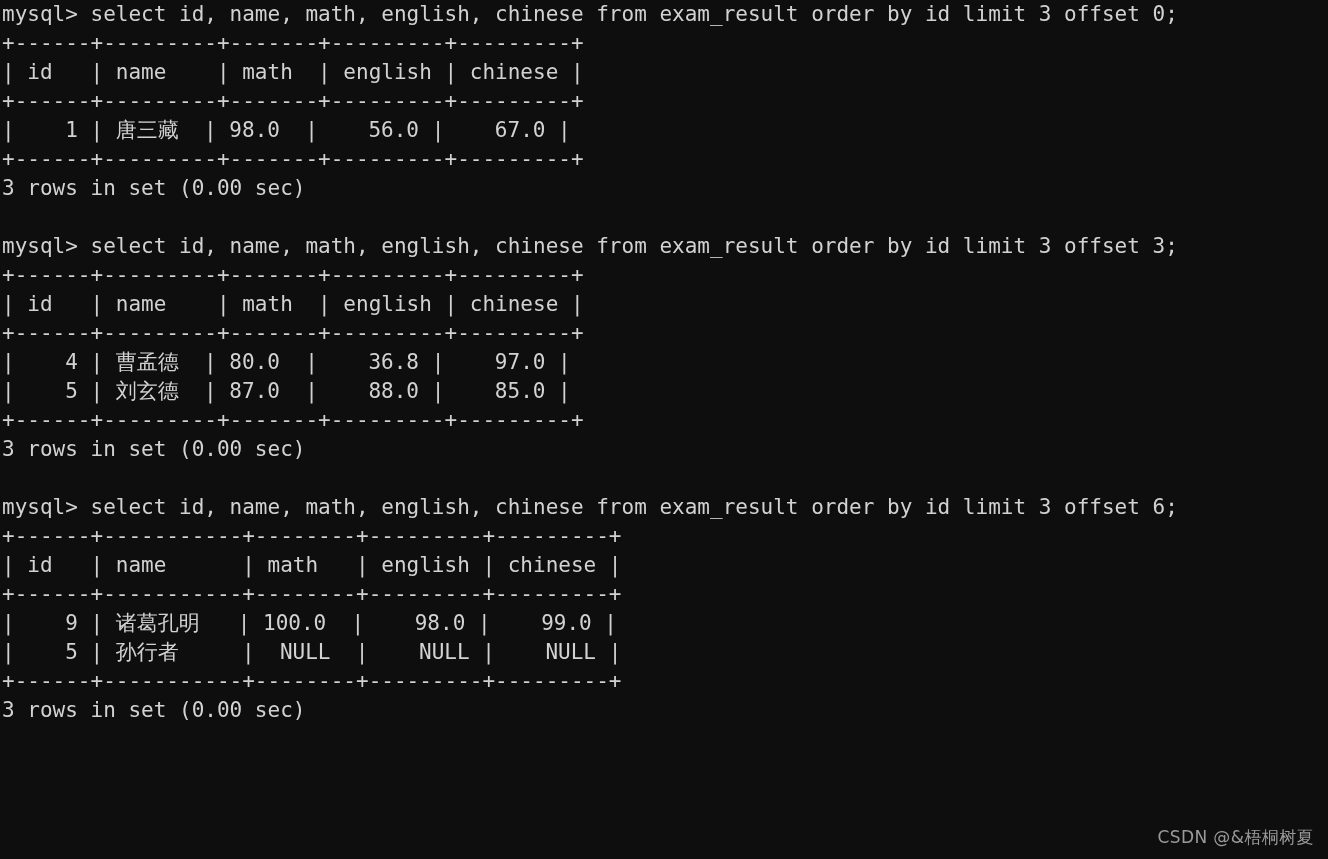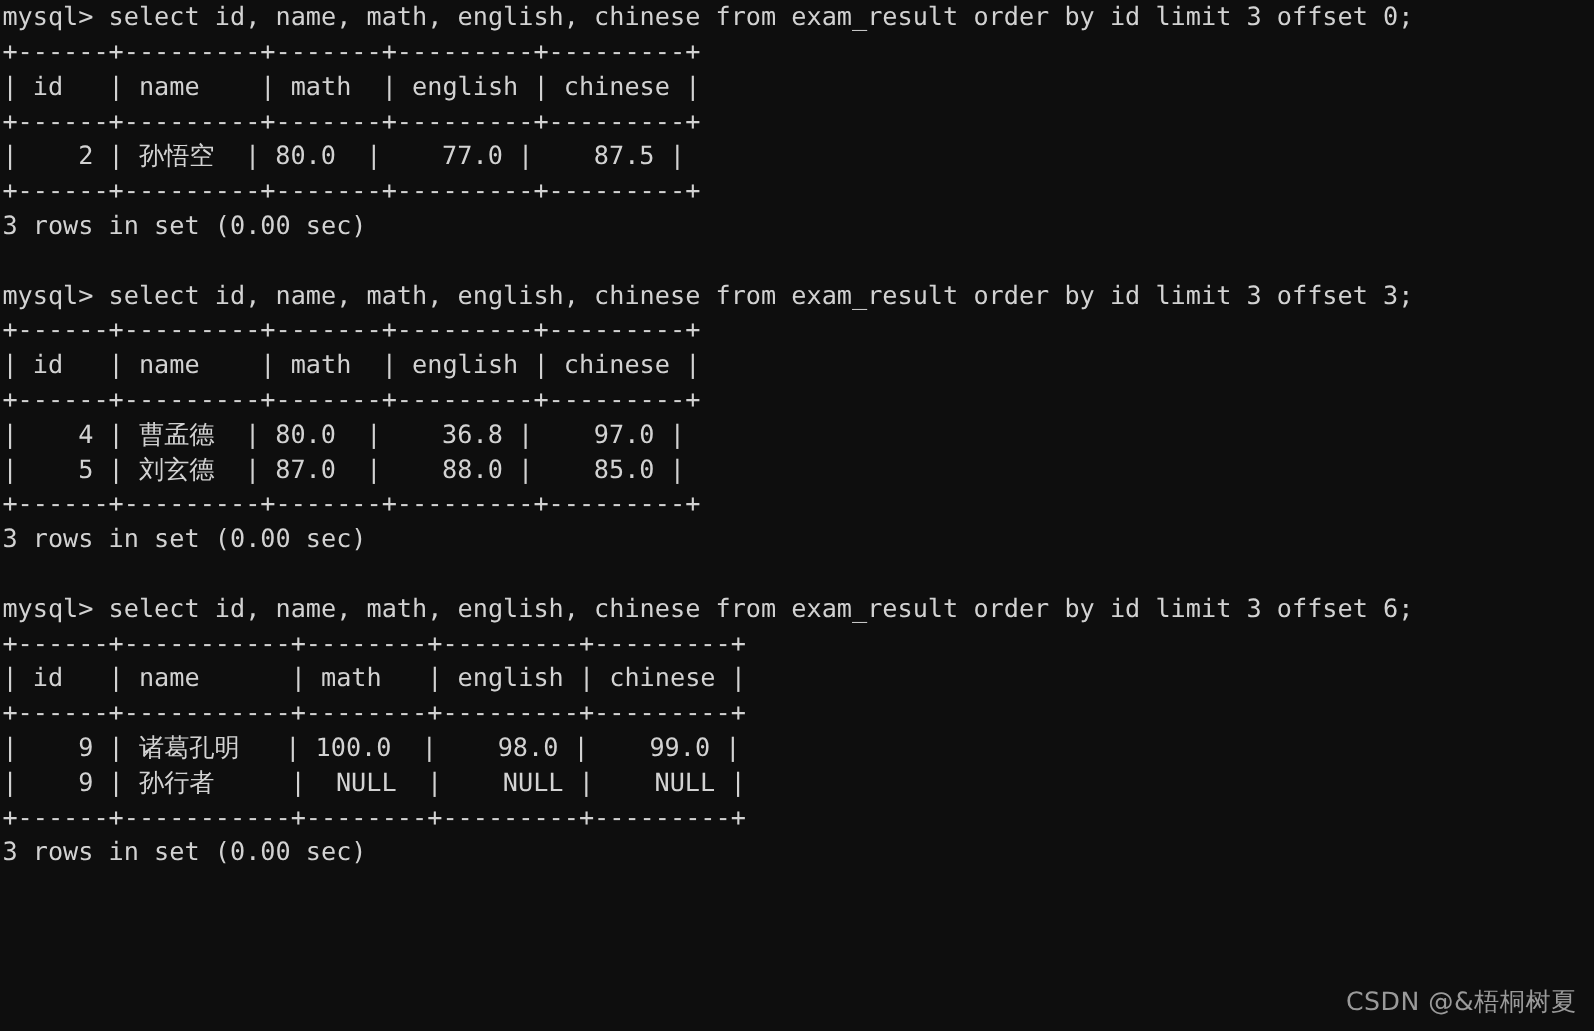--- a/index.html
+++ b/index.html
@@ -40,37 +40,37 @@
     color: transparent;
   }
   .block {
     display: block;
   }
   #watermark {
     position: absolute;
     right: 14px;
     bottom: 10px;
     font-family: "DejaVu Sans", "Liberation Sans", sans-serif;
-    font-size: 21px;
+    font-size: 17px;
     color: #9a9a9a;
     letter-spacing: 0.4px;
     white-space: nowrap;
   }
 </style>
 </head>
 <body>
 
 <div id="terminal">
 
   <div class="block">
     <span class="term-line">mysql&gt; select id, name, math, english, chinese from exam_result order by id limit 3 offset 0;</span>
     <span class="term-line">+------+---------+-------+---------+---------+</span>
     <span class="term-line">| id   | name    | math  | english | chinese |</span>
     <span class="term-line">+------+---------+-------+---------+---------+</span>
-    <span class="term-line">|    2 | 孙悟空  | 80.0  |    77.0 |    87.5 |</span>
+    <span class="term-line">|    1 | 唐三藏  | 98.0  |    56.0 |    67.0 |</span>
     <span class="term-line">+------+---------+-------+---------+---------+</span>
     <span class="term-line">3 rows in set (0.00 sec)</span>
     <span class="term-line blank"> </span>
   </div>
 
   <div class="block">
     <span class="term-line">mysql&gt; select id, name, math, english, chinese from exam_result order by id limit 3 offset 3;</span>
     <span class="term-line">+------+---------+-------+---------+---------+</span>
     <span class="term-line">| id   | name    | math  | english | chinese |</span>
     <span class="term-line">+------+---------+-------+---------+---------+</span>
@@ -80,20 +80,20 @@
     <span class="term-line">3 rows in set (0.00 sec)</span>
     <span class="term-line blank"> </span>
   </div>
 
   <div class="block">
     <span class="term-line">mysql&gt; select id, name, math, english, chinese from exam_result order by id limit 3 offset 6;</span>
     <span class="term-line">+------+-----------+--------+---------+---------+</span>
     <span class="term-line">| id   | name      | math   | english | chinese |</span>
     <span class="term-line">+------+-----------+--------+---------+---------+</span>
     <span class="term-line">|    9 | 诸葛孔明   | 100.0  |    98.0 |    99.0 |</span>
-    <span class="term-line">|    9 | 孙行者     |  NULL  |    NULL |    NULL |</span>
+    <span class="term-line">|    5 | 孙行者     |  NULL  |    NULL |    NULL |</span>
     <span class="term-line">+------+-----------+--------+---------+---------+</span>
     <span class="term-line">3 rows in set (0.00 sec)</span>
   </div>
 
 </div>
 
 <div id="watermark">CSDN @&amp;梧桐树夏</div>
 
 </body></html>

